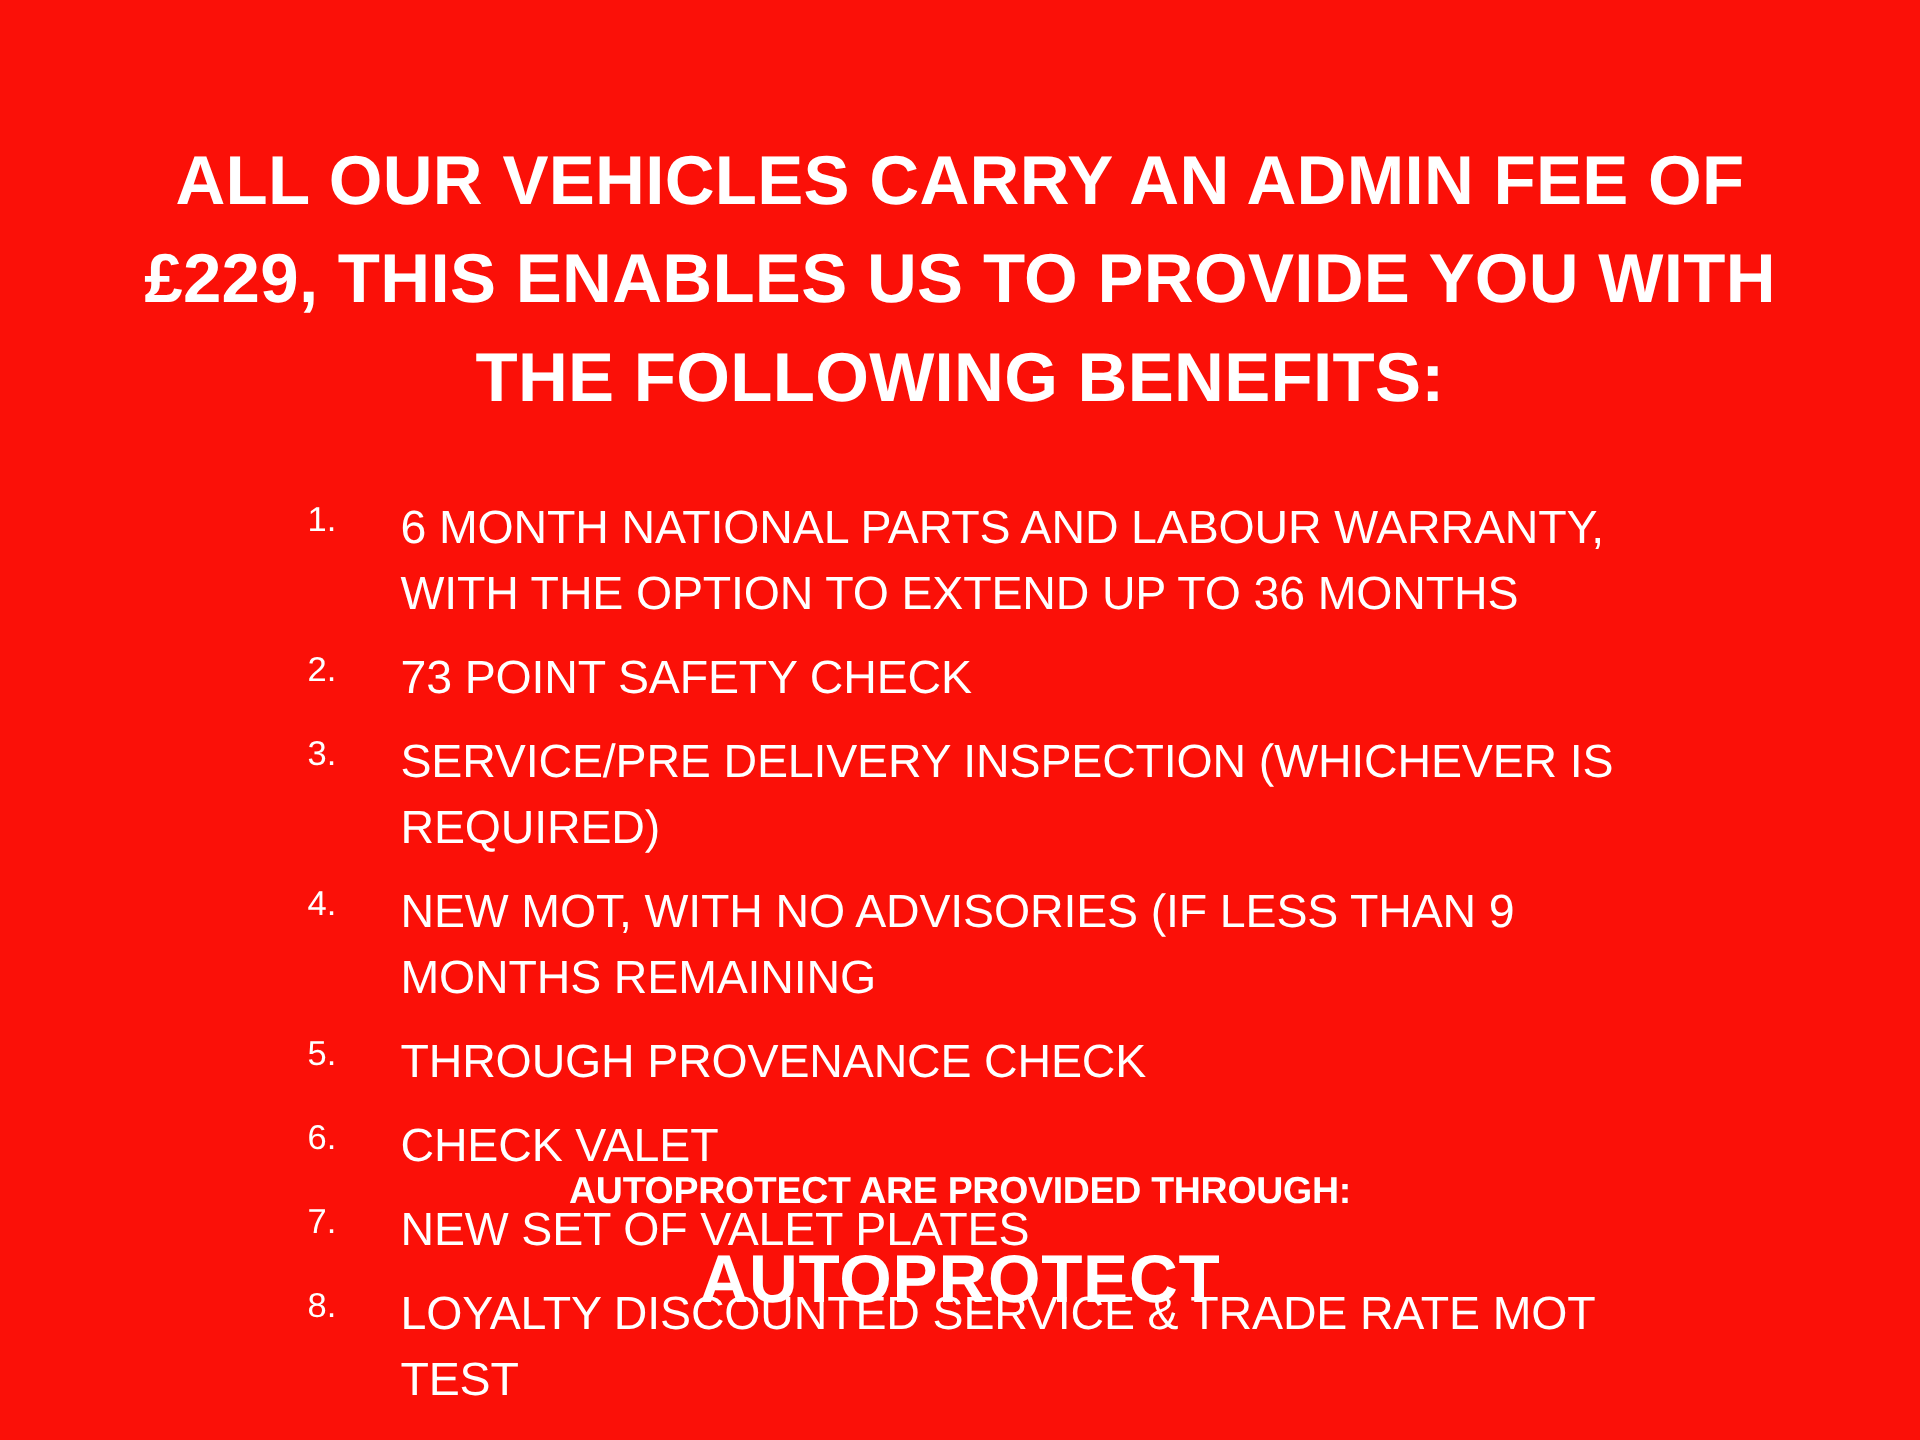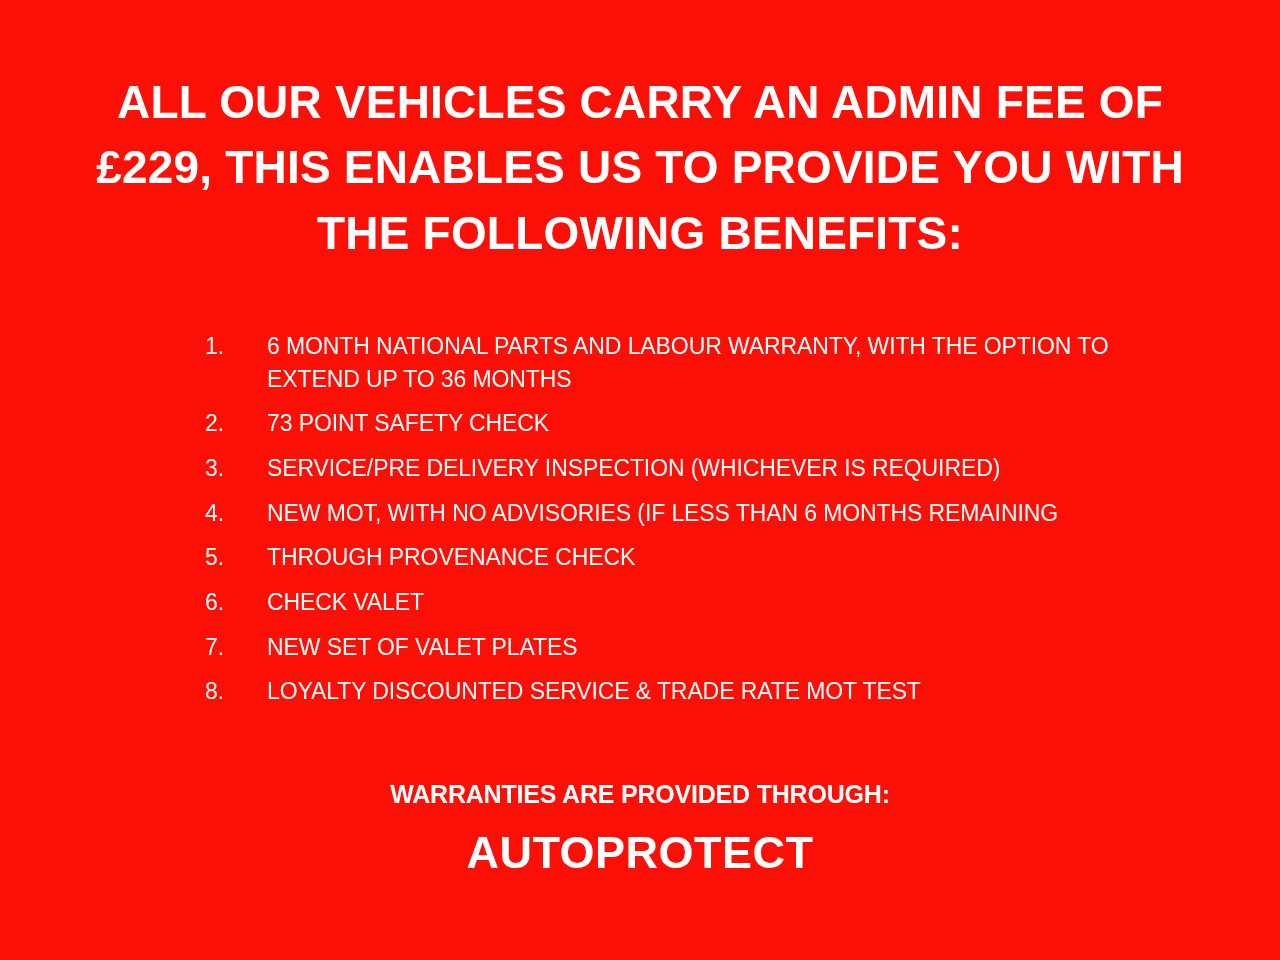--- a/index.html
+++ b/index.html
@@ -16,21 +16,21 @@
   }
   .slide {
     position: relative;
     width: 1280px;
     height: 960px;
     background: #fb1008;
     box-sizing: border-box;
   }
   .headline {
     position: absolute;
-    top: 70px;
+    top: 88px;
     left: 90px;
     width: 1100px;
     text-align: center;
     font-size: 46px;
     line-height: 1.42;
     font-weight: 600;
     letter-spacing: 0.2px;
     color: #ffffff;
   }
   .benefits {
@@ -46,21 +46,21 @@
   }
   .benefit-num {
     flex: 0 0 62px;
     font-size: 23px;
     line-height: 1.42;
     color: #ffffff;
     font-weight: 400;
   }
   .benefit-text {
     flex: 1 1 auto;
-    font-size: 23px;
+    font-size: 31px;
     line-height: 1.42;
     color: #ffffff;
     font-weight: 400;
     letter-spacing: -0.1px;
   }
   .footer {
     position: absolute;
     top: 780px;
     left: 90px;
     width: 1100px;
@@ -99,21 +99,21 @@
       <div class="benefit-text">73 POINT SAFETY CHECK</div>
     </div>
 
     <div class="benefit-row">
       <div class="benefit-num">3.</div>
       <div class="benefit-text">SERVICE/PRE DELIVERY INSPECTION (WHICHEVER IS REQUIRED)</div>
     </div>
 
     <div class="benefit-row">
       <div class="benefit-num">4.</div>
-      <div class="benefit-text">NEW MOT, WITH NO ADVISORIES (IF LESS THAN 6 MONTHS REMAINING</div>
+      <div class="benefit-text">NEW MOT, WITH NO ADVISORIES (IF LESS THAN 9 MONTHS REMAINING</div>
     </div>
 
     <div class="benefit-row">
       <div class="benefit-num">5.</div>
       <div class="benefit-text">THROUGH PROVENANCE CHECK</div>
     </div>
 
     <div class="benefit-row">
       <div class="benefit-num">6.</div>
       <div class="benefit-text">CHECK VALET</div>
@@ -125,17 +125,17 @@
     </div>
 
     <div class="benefit-row">
       <div class="benefit-num">8.</div>
       <div class="benefit-text">LOYALTY DISCOUNTED SERVICE &amp; TRADE RATE MOT TEST</div>
     </div>
 
   </div>
 
   <div class="footer">
-    <div class="footer-lead">WARRANTIES ARE PROVIDED THROUGH:</div>
+    <div class="footer-lead">AUTOPROTECT ARE PROVIDED THROUGH:</div>
     <div class="footer-brand">AUTOPROTECT</div>
   </div>
 
 </div>
 
 </body></html>

